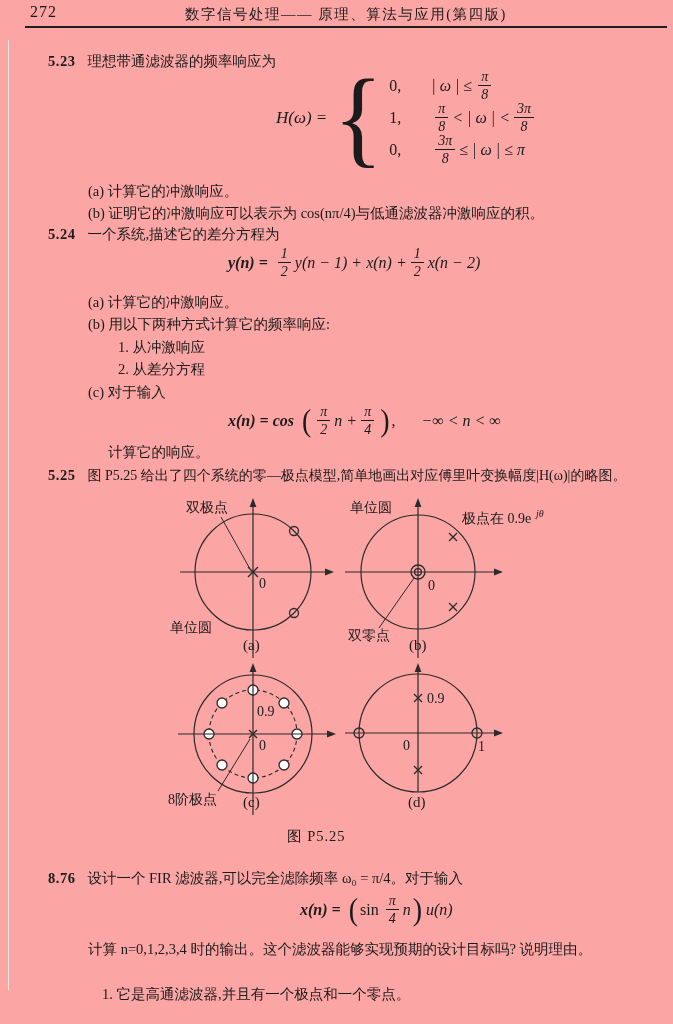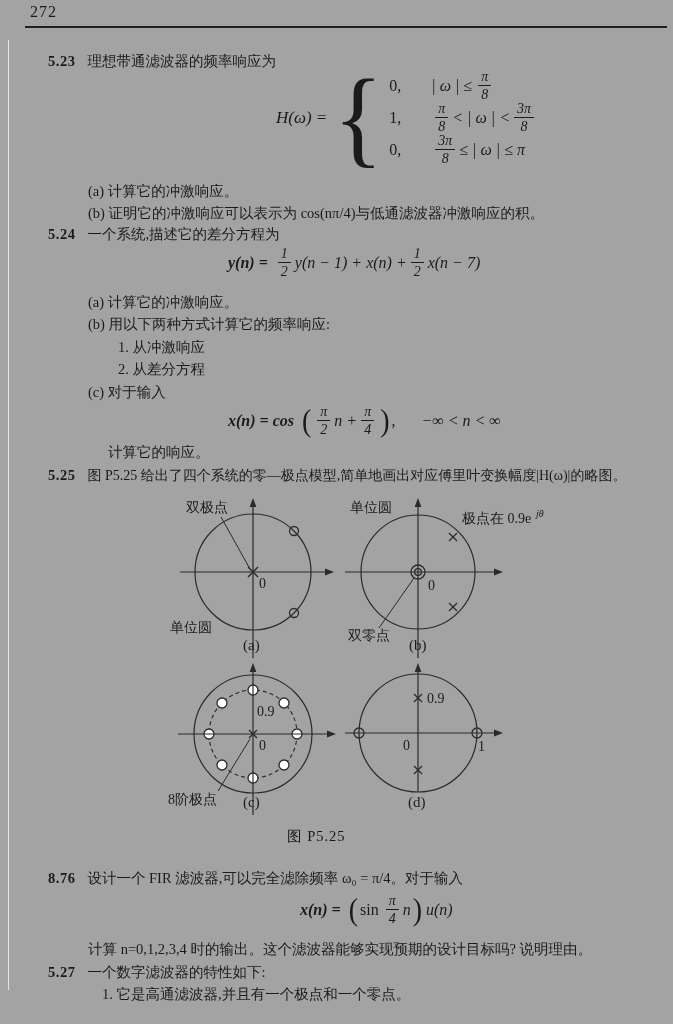--- a/index.html
+++ b/index.html
@@ -1,18 +1,18 @@
 <!DOCTYPE html>
 <html><head>
 <meta charset="utf-8">
 <style>
   html,body { margin:0; padding:0; background:#888; }
   .page {
     position:relative; width:673px; height:1024px; margin:0 auto;
-    background:#a3a3a3; overflow:hidden;
+    background:#fca5a5; overflow:hidden;
     font-family:"Liberation Serif","DejaVu Serif",serif;
     color:#1b1b1b;
   }
   .edge-artifact { position:absolute; left:8px; top:40px; width:1px; height:950px; background:#e4e4e4; }
 
   
   .header { position:absolute; left:25px; top:0; width:642px; height:26px; border-bottom:2px solid #1f1f1f; }
   .pageno { position:absolute; left:5px; top:3px; font-size:16px; letter-spacing:1px; }
   .htitle { position:absolute; left:0; right:0; top:5px; text-align:center; font-size:14.5px; letter-spacing:1.5px; }
 
@@ -55,20 +55,21 @@
   .cap { font-family:"Liberation Serif","DejaVu Serif",serif; font-size:15px; fill:#1b1b1b; }
 </style>
 </head>
 <body>
 
 <div class="page">
   <div class="edge-artifact"></div>
 
   <div class="header">
     <span class="pageno">272</span>
+    <span class="htitle">数字信号处理—— 原理、算法与应用(第四版)</span>
   </div>
 
   <div class="hline" style="left:48px; top:52px">
     <span class="pnum">5.23</span><span class="ptext">理想带通滤波器的频率响应为</span>
   </div>
 
   <div class="eq" style="left:276px; top:70px">
     <span class="mi" style="font-size:17px">H(ω) =</span>
     <span class="brace">{</span>
     <div class="cases">
@@ -115,21 +116,21 @@
     <span class="mi mlhs">y(n) =</span>
     <span class="frac">
         <span class="fn">1</span>
         <span class="fd">2</span>
       </span>
     <span class="mi">y(n − 1) + x(n) +</span>
     <span class="frac">
         <span class="fn">1</span>
         <span class="fd">2</span>
       </span>
-    <span class="mi">x(n − 7)</span>
+    <span class="mi">x(n − 2)</span>
   </div>
 
   <div class="hline" style="left:88px; top:293px">(a) 计算它的冲激响应。</div>
   <div class="hline" style="left:88px; top:315px">(b) 用以下两种方式计算它的频率响应:</div>
   <div class="hline" style="left:118px; top:338px">1. 从冲激响应</div>
   <div class="hline" style="left:118px; top:360px">2. 从差分方程</div>
   <div class="hline" style="left:88px; top:383px">(c) 对于输入</div>
 
   <div class="eq" style="left:228px; top:404px">
     <span class="mi mlhs">x(n) = cos</span>
@@ -264,18 +265,15 @@
         <span class="fn">π</span>
         <span class="fd">4</span>
       </span>
     <span class="mi">n</span>
     <span class="bigp">)</span>
     <span class="mi" style="margin-left:2px">u(n)</span>
   </div>
 
   <div class="hline" style="left:88px; top:940px">计算 n=0,1,2,3,4 时的输出。这个滤波器能够实现预期的设计目标吗? 说明理由。</div>
 
-  <div class="hline" style="left:48px; top:963px">
-    <span class="pnum">5.27</span><span class="ptext">一个数字滤波器的特性如下:</span>
-  </div>
   <div class="hline" style="left:102px; top:985px">1. 它是高通滤波器,并且有一个极点和一个零点。</div>
 
 </div>
 
 </body></html>

